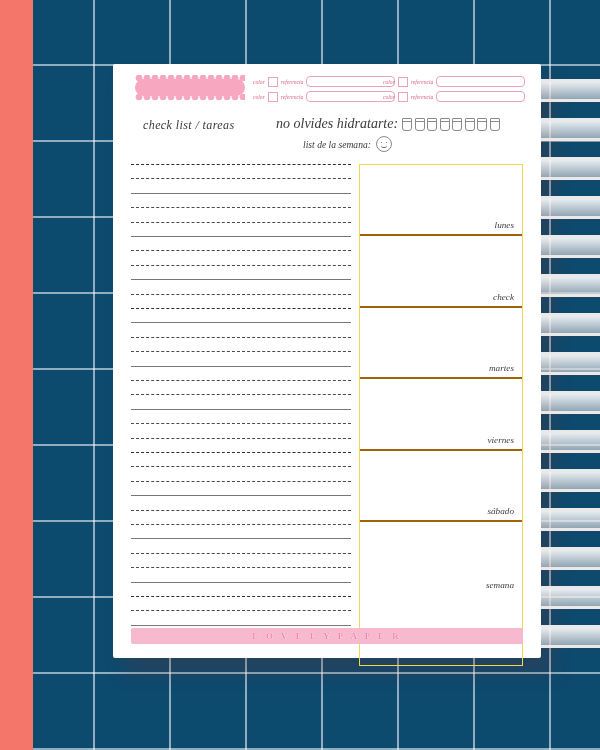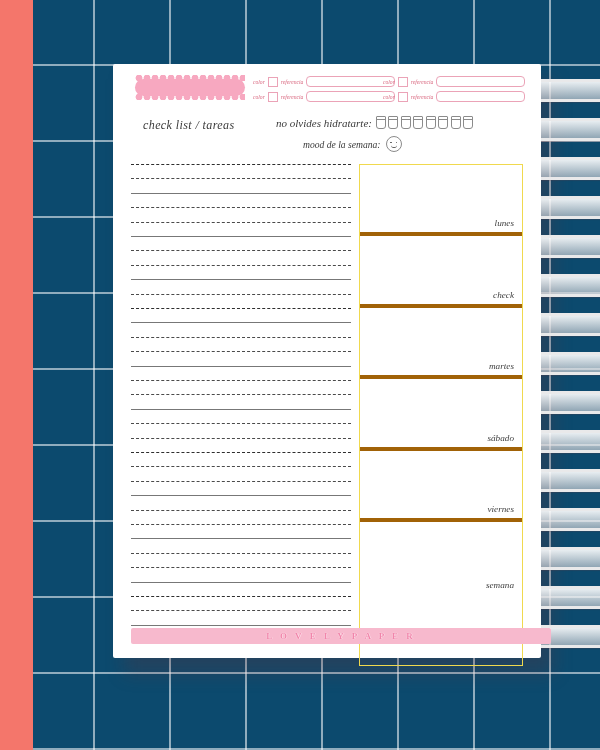--- a/index.html
+++ b/index.html
@@ -176,21 +176,21 @@
     position: absolute;
     left: 163px;
     top: 52px;
     display: flex;
     align-items: center;
     gap: 4px;
   }
   .hydrate-row .txt {
     font-family: "Liberation Serif", serif;
     font-style: italic;
-    font-size: 11px;
+    font-size: 14px;
     color: #3a3a3a;
   }
   .cups { display: flex; gap: 2.5px; }
   .cup {
     width: 8px;
     height: 11px;
     border: 0.9px solid #8b8b8b;
     border-radius: 1px 1px 3px 3px;
     position: relative;
     background: #fff;
@@ -271,21 +271,21 @@
   .days {
     position: absolute;
     left: 246px;
     top: 100px;
     width: 162px;
     height: 500px;
     border: 1px solid #f0d94e;
   }
   .day-box {
     position: relative;
-    border-bottom: 4px solid #a16207;
+    border-bottom: 2px solid #a16207;
     box-sizing: border-box;
   }
   .day-box:last-child { border-bottom: none; }
   .day-label {
     position: absolute;
     right: 8px;
     bottom: 4px;
     font-family: "Liberation Serif", serif;
     font-style: italic;
     font-size: 9.2px;
@@ -294,21 +294,20 @@
 
   
   .footer {
     position: absolute;
     left: 18px;
     bottom: 14px;
     width: 392px;
     height: 16px;
     background: #f7b9cd;
     border-radius: 2px;
-    padding-left: 28px;
   }
   .footer-inner {
     position: absolute;
     left: 50%;
     top: 50%;
     transform: translate(-50%, -50%);
     font-family: "Liberation Serif", serif;
     font-weight: bold;
     font-size: 9px;
     letter-spacing: 3px;
@@ -435,21 +434,21 @@
           <span class="cup"></span>
           <span class="cup"></span>
           <span class="cup"></span>
           <span class="cup"></span>
           <span class="cup"></span>
           <span class="cup"></span>
         </span>
     </div>
 
     <div class="mood-row">
-      <span class="txt">mood de la semana:</span>
+      <span class="txt">list de la semana:</span>
       <span class="mood-face">
         <span class="eye l"></span>
         <span class="eye r"></span>
         <span class="mouth"></span>
       </span>
     </div>
 
     <div class="lines" id="lines">
         <div class="rule bold" style="top: 0px;"></div>
         <div class="rule" style="top: 14.4px;"></div>
@@ -491,24 +490,24 @@
         <div class="day-box" style="height: 71.4286px;">
           <span class="day-label">lunes</span>
         </div>
         <div class="day-box" style="height: 71.4286px;">
           <span class="day-label">check</span>
         </div>
         <div class="day-box" style="height: 71.4286px;">
           <span class="day-label">martes</span>
         </div>
         <div class="day-box" style="height: 71.4286px;">
+          <span class="day-label">viernes</span>
+        </div>
+        <div class="day-box" style="height: 71.4286px;">
           <span class="day-label">sábado</span>
-        </div>
-        <div class="day-box" style="height: 71.4286px;">
-          <span class="day-label">viernes</span>
         </div>
         <div class="day-box" style="height: 71.4286px;">
           <span class="day-label">semana</span>
         </div>
       </div>
 
     <div class="footer">
       <span class="footer-inner">L O V E L Y   P A P E R</span>
     </div>
 

